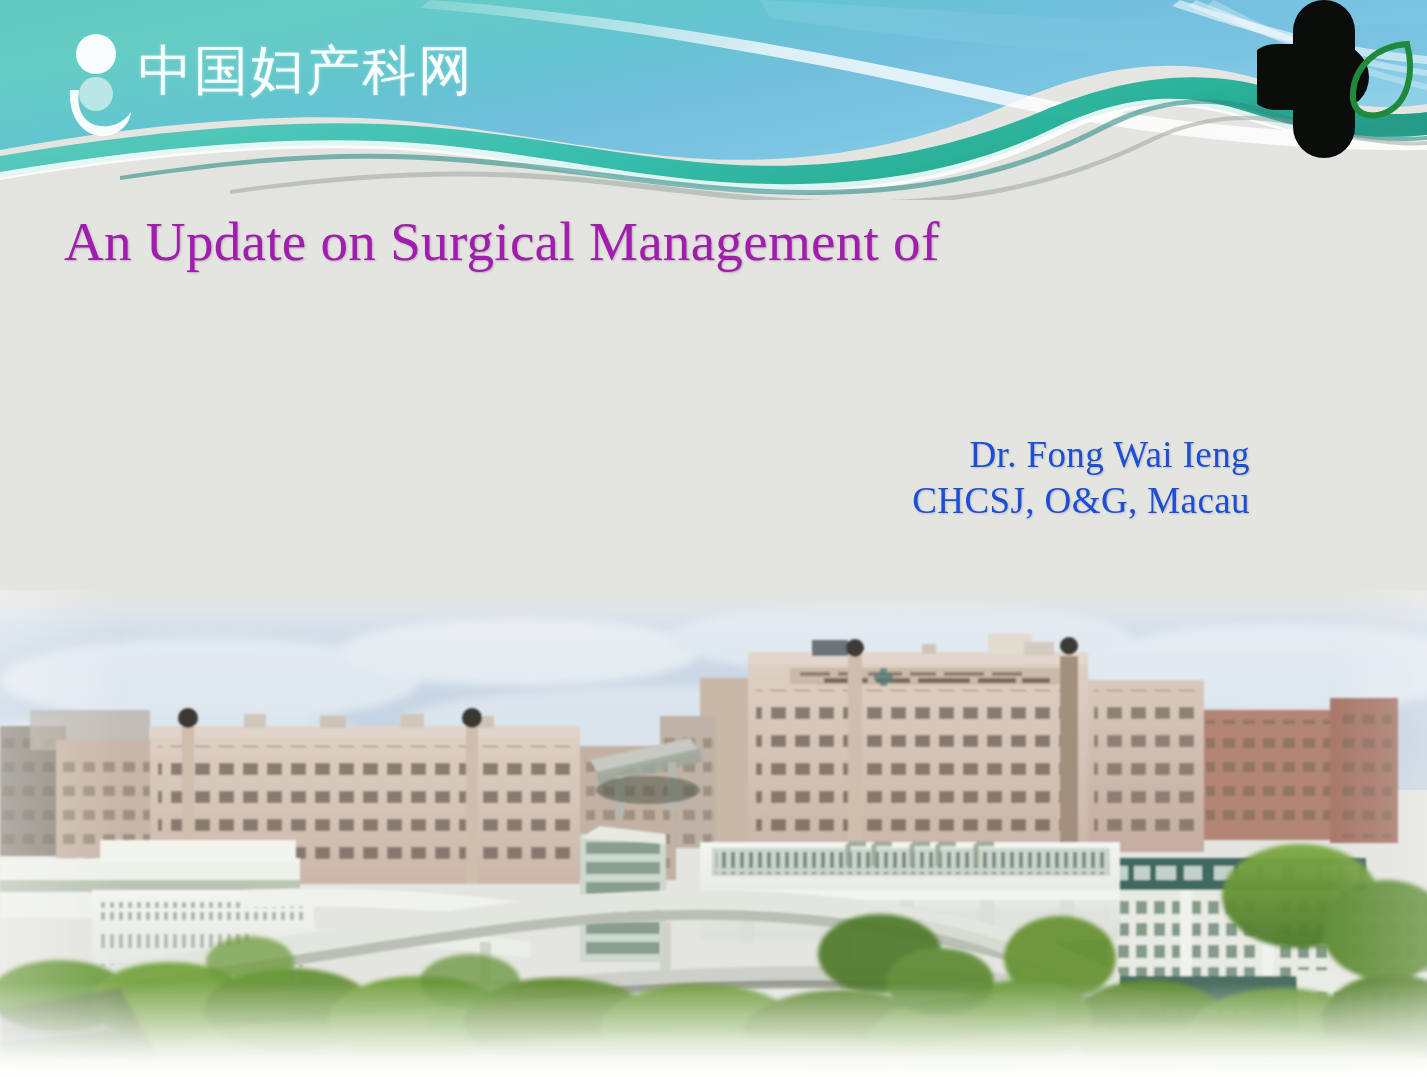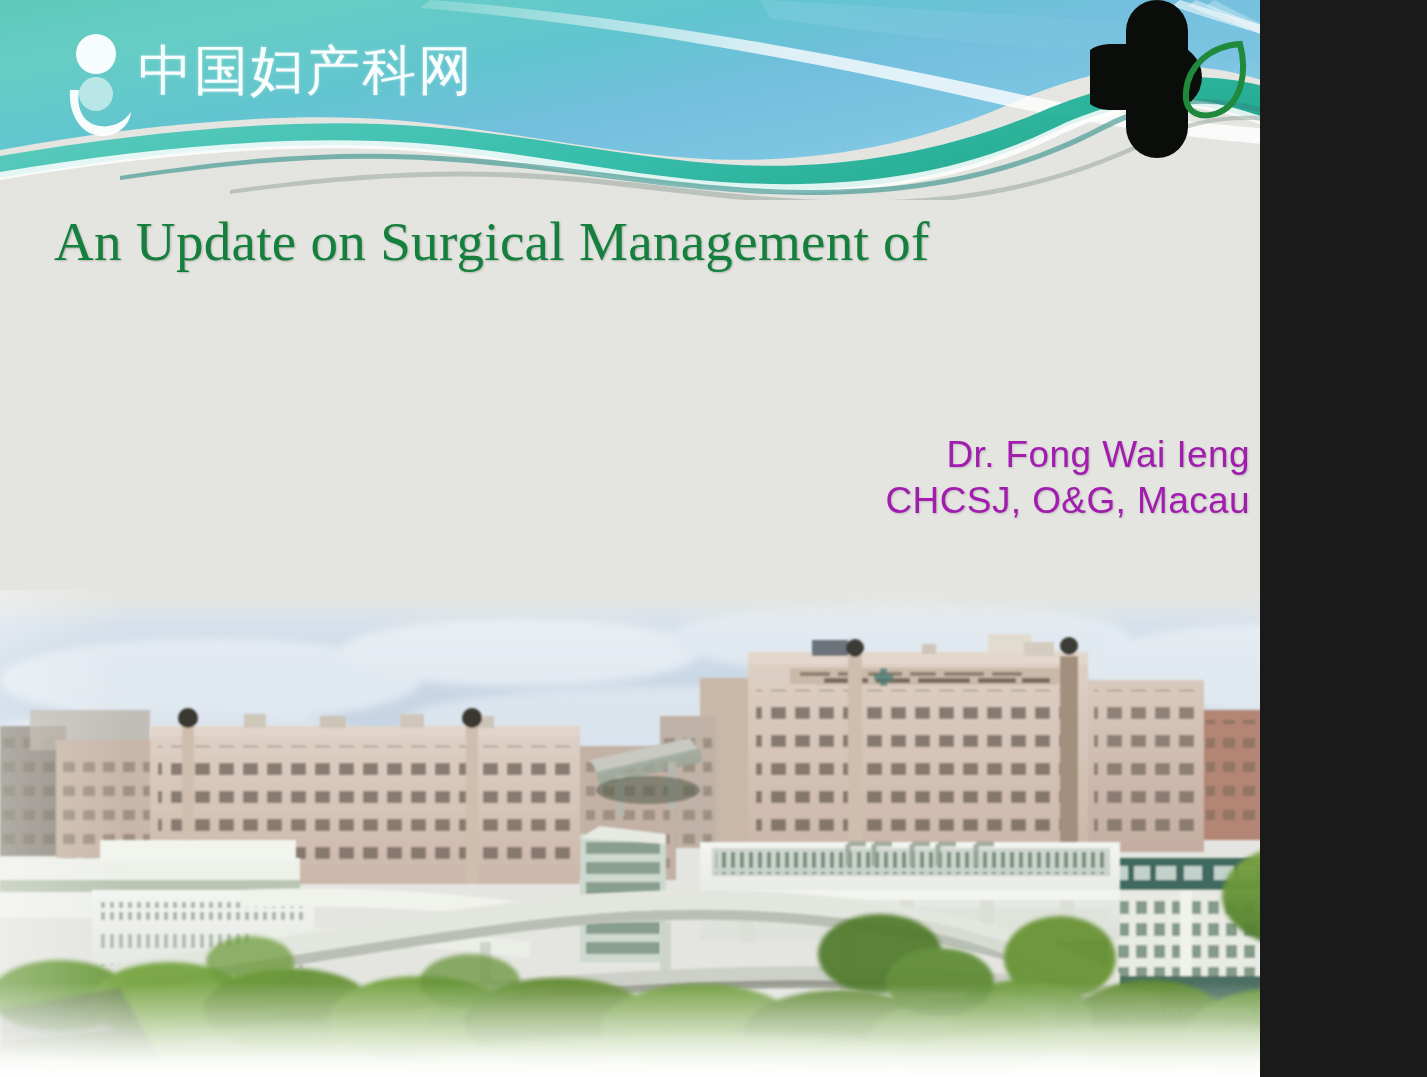--- a/index.html
+++ b/index.html
@@ -1,19 +1,19 @@
 <!DOCTYPE html>
 <html><head>
 <meta charset="utf-8">
 <style>
   * { margin:0; padding:0; box-sizing:border-box; }
   html,body { background:#1a1a1a; }
   #slide {
     position:relative;
-    width:1260px; height:1077px;
+    width:1427px; height:1077px;
     background:#e4e5e0;
     overflow:hidden;
     font-family:"Liberation Serif", serif;
   }
 
   
   #header-band {
     position:absolute; left:0; top:0; width:1427px; height:200px;
     overflow:hidden;
   }
@@ -50,36 +50,37 @@
   }
 
   
   #title-block {
     position:absolute; left:54px; top:208px; width:1150px;
   }
   .title-line {
     font-family:"Liberation Serif", serif;
     font-size:55px;
     line-height:68px;
-    color:#15803d;
+    color:#a21caf;
     letter-spacing:0.3px;
     white-space:nowrap;
     text-shadow:1px 1px 2px rgba(120,120,120,0.45);
+    margin-left:10px;
   }
 
   
   #author-block {
     position:absolute; left:0; top:432px; width:1250px;
     text-align:right;
   }
   .author-line {
-    font-family:Liberation Sans, sans-serif;
+    font-family:Liberation Serif, serif;
     font-size:37px;
     line-height:46px;
-    color:#a21caf;
+    color:#1d4ed8;
     letter-spacing:0.4px;
     text-shadow:1px 1px 2px rgba(130,130,130,0.4);
   }
 
   
   #photo {
     position:absolute; left:0; top:590px; width:1427px; height:487px;
     overflow:hidden;
   }
   #photo svg { display:block; width:1427px; height:487px; }

